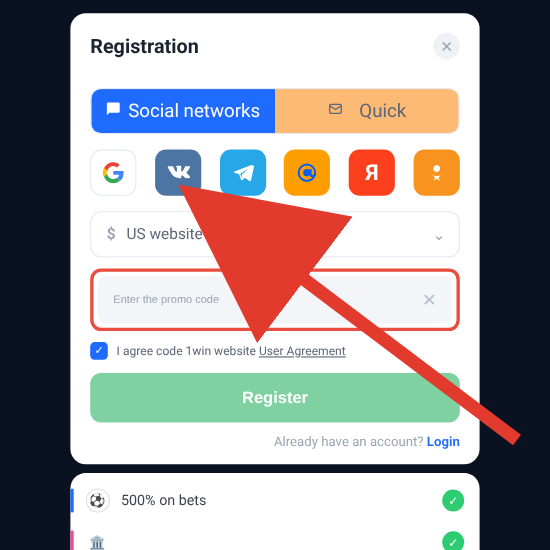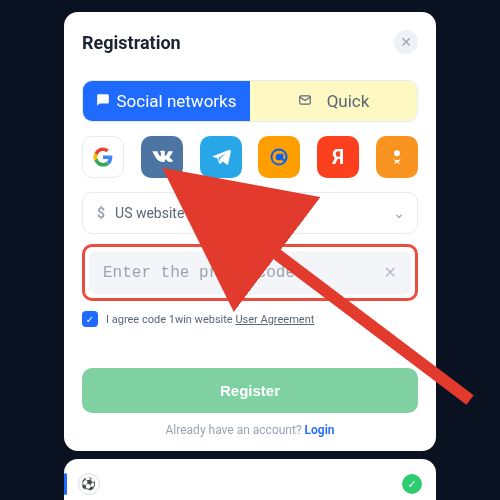--- a/index.html
+++ b/index.html
@@ -18,41 +18,41 @@
     padding: 18px 18px 14px 18px;
     margin-top: 12px;
     position: relative;
   }
   .header { display: flex; justify-content: space-between; align-items: center; margin-bottom: 26px; text-align: center; }
   .title { font-size: 18px; font-weight: 700; color: #1b2430; }
   .close { width: 24px; height: 24px; border-radius: 50%; background: #eef1f5; display:flex; align-items:center; justify-content:center; color:#9aa4b3; font-size:14px; cursor:pointer; }
   .tabs { display: flex; border: 1px solid #e5e9f0; border-radius: 10px; overflow: hidden; margin-bottom: 14px; }
   .tab { flex:1; padding:10px 0; display:flex; align-items:center; justify-content:center; gap:6px; font-size:17px; font-weight:400; cursor:pointer; }
   .tab.active { background:#1f6bff; color:#fff; }
-  .tab.inactive { background:#fef9c3; color:#5b6676;gap:15px; }
+  .tab.inactive { background:#fdba74; color:#5b6676;gap:15px; }
   .socials { display:flex; justify-content:space-between; margin-bottom:14px; }
   .sicon { width:42px; height:42px; border-radius:10px; display:flex; align-items:center; justify-content:center; font-weight:700; font-size:16px; cursor:pointer; }
   .g { background:#fff; border:1px solid #e5e9f0; }
   .vk { background:#4c75a3; color:#fff; }
   .tg { background:#27a7e7; color:#fff; }
   .mr { background:#ff9e00; color:#fff; }
   .ya { background:#fc3f1d; color:#fff; }
   .ok { background:#f7931e; color:#fff; }
   .currency { border:1px solid #e5e9f0; border-radius:10px; padding:12px 14px; display:flex; align-items:center; gap:10px; color:#5b6676; font-size:14px; margin-bottom:10px; cursor:pointer; position:relative; }
   .currency .chev { position:absolute; right:12px; color:#9aa4b3; }
   .promo-wrap { border:3px solid #e84d3d; border-radius:10px; padding:4px; margin-bottom:10px; }
   .promo { background:#f3f5f8; border-radius:8px; padding:12px 14px; display:flex; align-items:center; position:relative; }
-  .promo input { border:none; background:transparent; outline:none; flex:1; font-size:16px; color:#4c1d95;font-family:Liberation Mono, monospace; }
+  .promo input { border:none; background:transparent; outline:none; flex:1; font-size:10px; color:#4c1d95; }
   .promo input::placeholder { color:#9aa4b3; }
   .promo .clear { color:#b6bfcc; font-size:16px; cursor:pointer; }
   .agree { display:flex; align-items:center; gap:8px; font-size:11px; color:#5b6676; margin-bottom:12px; }
   .chk { width:16px; height:16px; background:#1f6bff; border-radius:4px; display:flex; align-items:center; justify-content:center; color:#fff; font-size:10px; cursor:pointer; }
   .agree .link { text-decoration: underline; }
-  .register-btn { width:100%; background:#7fd1a2; color:#fff; font-weight:700; font-size:15px; padding:14px 0; border:none; border-radius:10px; cursor:pointer; margin-bottom:10px;margin-top:29px; }
-  .login-line { text-align:center; font-size:12px; color:#9aa4b3; }
+  .register-btn { width:100%; background:#7fd1a2; color:#fff; font-weight:700; font-size:15px; padding:14px 0; border:none; border-radius:10px; cursor:pointer; margin-bottom:10px; }
+  .login-line { text-align:right; font-size:12px; color:#9aa4b3; }
   .login-line .login { color:#1f6bff; font-weight:600; cursor:pointer; }
   .bonuses {
     width: 372px;
     background:#fff;
     border-radius:14px;
     margin-top:8px;
     padding:6px 14px;
   }
   .bonus { display:flex; align-items:center; gap:10px; padding:8px 0; font-size:13px; color:#3b4453; position:relative; }
   .bonus .badge { width:22px; height:22px; border-radius:50%; display:flex; align-items:center; justify-content:center; font-size:12px; }
@@ -157,20 +157,21 @@
 
   <div class="login-line">
     <span>Already have an account? </span><span class="login">Login</span>
   </div>
 </div>
 
 <div class="bonuses">
   <div class="bonus">
     <div class="stripe s1"></div>
     <div class="badge" style="background:#fff;border:1px solid #ddd;">⚽</div>
+    <span>500% on bets</span>
     <div class="check">✓</div>
   </div>
   <div class="bonus">
     <div class="stripe s2"></div>
     <div class="badge">🏛️</div>
     <div class="check">✓</div>
   </div>
   <div class="bonus">
     
     

